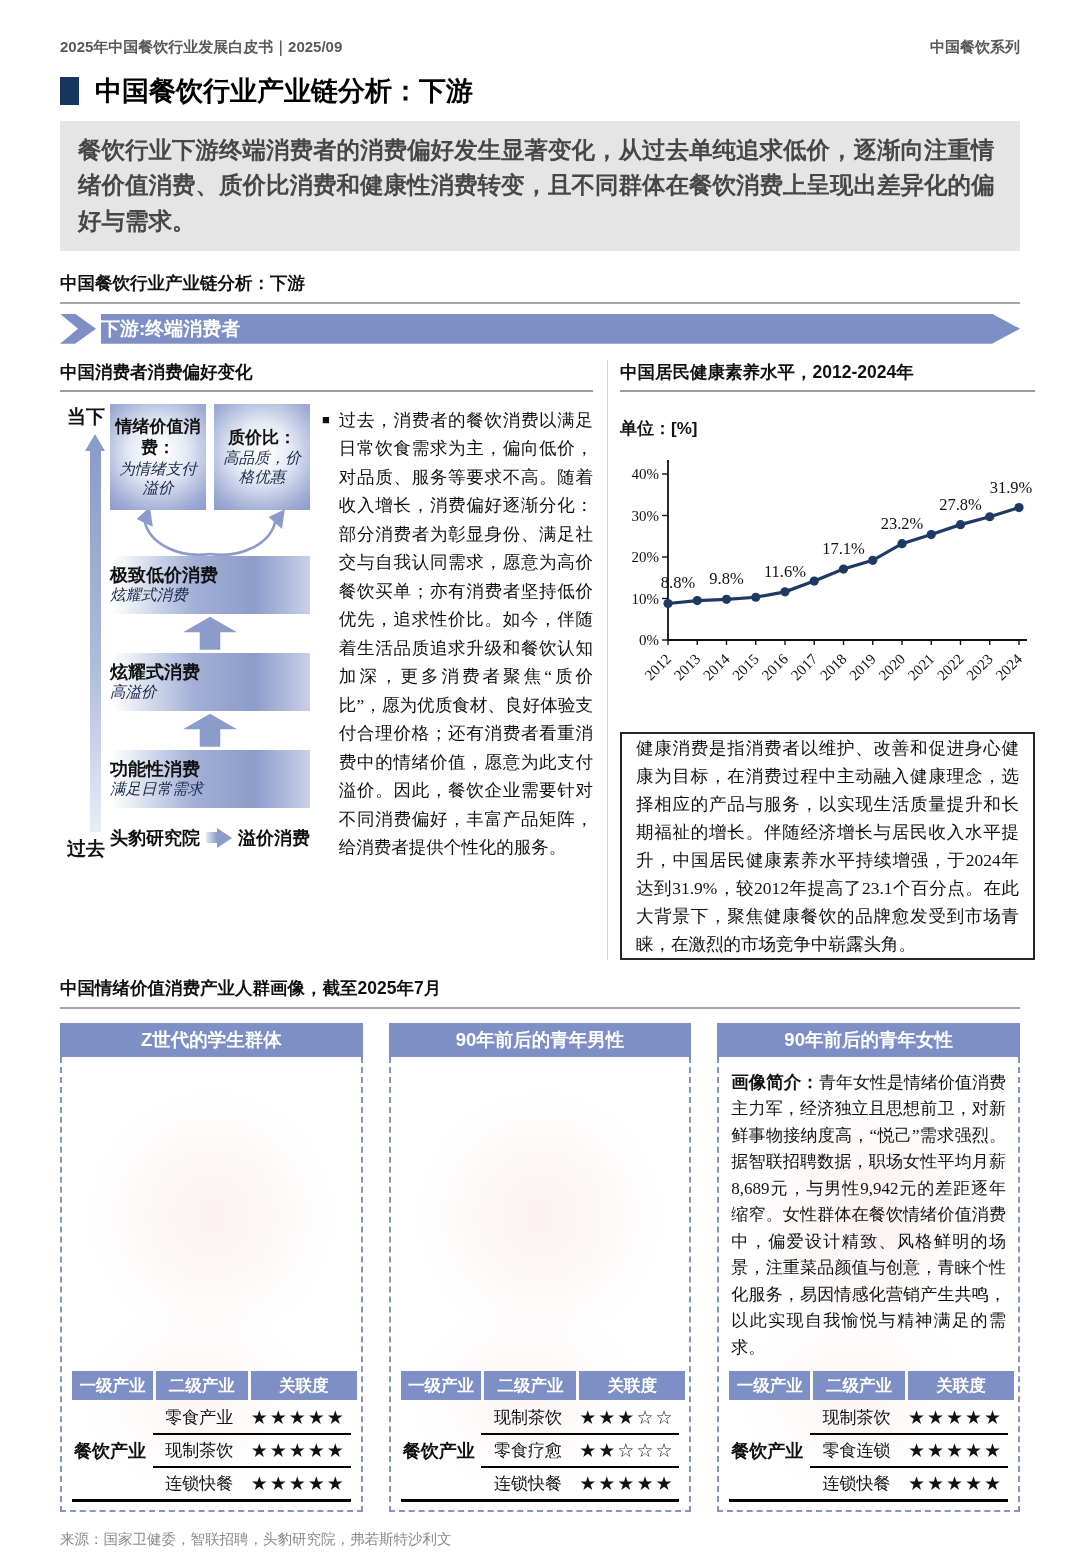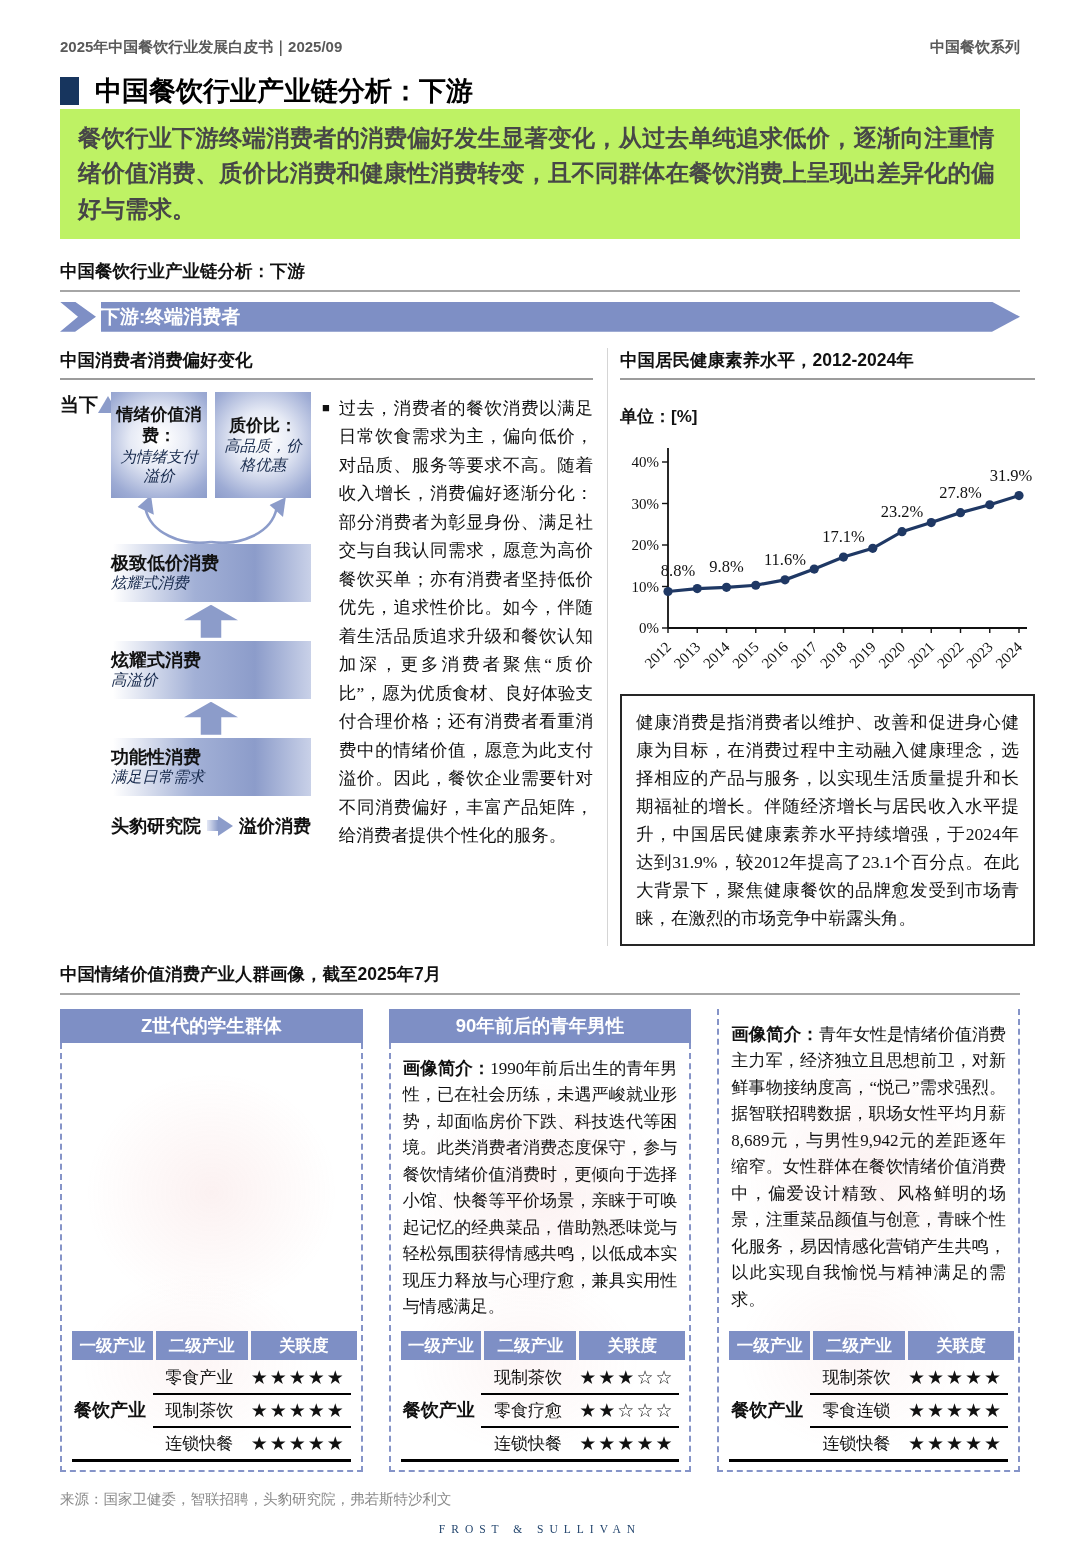--- a/index.html
+++ b/index.html
@@ -5,21 +5,21 @@
   html,body{margin:0;padding:0;background:#fff;}
   .page{width:1080px;height:1560px;box-sizing:border-box;padding:38px 60px 20px;background:#fff;
         font-family:"Liberation Serif","DejaVu Serif",serif;color:#111;position:relative;overflow:hidden;}
 
   .doc-header{display:flex;justify-content:space-between;font-size:15px;color:#595959;
               font-family:"Liberation Sans","DejaVu Sans",sans-serif;font-weight:bold;}
   .title-row{display:flex;align-items:center;margin-top:16px;}
   .title-square{width:19px;height:28px;background:#17355E;flex:0 0 auto;}
   .page-title{font-size:27px;font-weight:bold;margin:0 0 0 16px;color:#000;
               font-family:"Liberation Sans","DejaVu Sans",sans-serif;}
-  .highlight{background:#bef264;padding:12px 18px;font-size:23.5px;font-weight:bold;
+  .highlight{margin-top:12px;background:#e5e5e5;padding:12px 18px;font-size:23.5px;font-weight:bold;
              color:#474747;line-height:1.5;font-family:"Liberation Sans","DejaVu Sans",sans-serif;}
   .subtitle{margin-top:20px;font-size:17.5px;font-weight:bold;
             font-family:"Liberation Sans","DejaVu Sans",sans-serif;}
   .rule{height:2px;background:#A6A6A6;margin-top:7px;}
 
   
   .banner-row{display:flex;gap:5px;height:30px;margin-top:10px;}
   .banner-chevron{width:36px;background:#7E8FC5;
       clip-path:polygon(0 0,42% 0,100% 50%,42% 100%,0 100%,50% 50%);}
   .banner-bar{flex:1;background:#7E8FC5;color:#fff;display:flex;align-items:center;justify-content:flex-start;
@@ -29,21 +29,21 @@
   
   .two-col{display:grid;grid-template-columns:533px 1fr;gap:14px;margin-top:16px;}
   .col-title{font-size:17.5px;font-weight:bold;font-family:"Liberation Sans","DejaVu Sans",sans-serif;}
   .col-rule{height:2px;background:#9c9c9c;margin-top:6px;}
   .col-right{border-left:1px solid #D5D5D5;padding-left:12px;}
 
   .left-content{display:grid;grid-template-columns:250px 1fr;gap:12px;margin-top:12px;}
 
   
   .diagram{display:flex;gap:5px;}
-  .rail{width:46px;display:flex;flex-direction:row;align-items:flex-start;}
+  .rail{width:46px;display:flex;flex-direction:column;align-items:flex-end;}
   .rail-label{font-weight:bold;font-size:19px;font-family:"Liberation Sans","DejaVu Sans",sans-serif;white-space:nowrap;}
   .v-arrow{flex:1;display:flex;flex-direction:column;align-items:center;margin:4px 0;}
   .v-head{width:0;height:0;border-left:10px solid transparent;border-right:10px solid transparent;
           border-bottom:17px solid #8C9CCA;}
   .v-shaft{width:11px;flex:1;background:linear-gradient(180deg,#8C9CCA 0%,#AEBADB 55%,#E9EDF7 100%);}
   .dgm-main{flex:1;display:flex;flex-direction:column;}
   .top-row{display:grid;grid-template-columns:1fr 1fr;gap:8px;height:106px;}
   .top-box{background:radial-gradient(circle at 50% 45%, #ffffff 6%, #e6eaf5 38%, #9DABD4 82%, #8C9CCA 100%);
            display:flex;flex-direction:column;align-items:center;justify-content:center;text-align:center;padding:3px;}
   .top-box .t{font-weight:bold;font-size:17px;line-height:1.25;}
@@ -61,22 +61,22 @@
   .x-shaft{flex:1;height:11px;background:linear-gradient(90deg,#E4E8F5,#8C9CCA);}
   .x-head{width:0;height:0;border-left:15px solid #8C9CCA;border-top:10px solid transparent;border-bottom:10px solid transparent;}
 
   
   .bullet-block{display:flex;gap:9px;margin-top:2px;}
   .bullet{font-size:13px;margin-top:6px;}
   .bullet-block p{margin:0;font-size:17.5px;line-height:1.63;text-align:justify;}
 
   .unit{margin-top:25px;font-weight:bold;font-size:17px;font-family:"Liberation Sans","DejaVu Sans",sans-serif;}
   #health-chart{margin-top:2px;}
-  .health-note{border:2px solid #262626;padding:12px 14px;font-size:17.5px;line-height:1.6;
-               text-align:justify;margin-top:2px;}
+  .health-note{border:2px solid #262626;padding:0 14px;font-size:17.5px;line-height:1.6;
+               text-align:justify;margin-top:28px;}
 
   
   .personas{margin-top:16px;}
   .cards{display:grid;grid-template-columns:repeat(3,1fr);gap:26px;margin-top:14px;}
   .card{display:flex;flex-direction:column;}
   .card-header{height:34px;line-height:34px;background:#7E8FC5;color:#fff;text-align:center;
                font-weight:bold;font-size:18.5px;font-family:"Liberation Sans","DejaVu Sans",sans-serif;}
   .card-body{flex:1;border:2px dashed #8594C8;border-top:none;padding:10px 10px 8px;display:flex;flex-direction:column;
      background:
        radial-gradient(ellipse 60% 40% at 50% 35%, rgba(222,120,120,0.10), transparent 70%),
@@ -294,21 +294,20 @@
                   </div>
               </div>
             </div>
           </div>
         </div>
       </div>
 
       <div class="card">
         <div class="card-header">90年前后的青年男性</div>
         <div class="card-body">
-          <p class="intro"><b>画像简介：</b><span>1990年前后出生的青年男性，已在社会历练，未遇严峻就业形势，却面临房价下跌、科技迭代等困境。此类消费者消费态度保守，参与餐饮情绪价值消费时，更倾向于选择小馆、快餐等平价场景，亲睐于可唤起记忆的经典菜品，借助熟悉味觉与轻松氛围获得情感共鸣，以低成本实现压力释放与心理疗愈，兼具实用性与情感满足。</span></p>
           <div class="ptable">
             <div class="pt-head">
               <div>一级产业</div>
               <div>二级产业</div>
               <div>关联度</div>
             </div>
             <div class="pt-body">
               <div class="pt-primary">餐饮产业</div>
               <div class="pt-rows">
                 <div class="pt-row">
@@ -323,20 +322,21 @@
                     <span class="sec">连锁快餐</span>
                     <span class="stars">★★★★★</span>
                   </div>
               </div>
             </div>
           </div>
         </div>
       </div>
 
       <div class="card">
+        <div class="card-header">90年前后的青年女性</div>
         <div class="card-body">
           <p class="intro"><b>画像简介：</b><span>青年女性是情绪价值消费主力军，经济独立且思想前卫，对新鲜事物接纳度高，“悦己”需求强烈。据智联招聘数据，职场女性平均月薪8,689元，与男性9,942元的差距逐年缩窄。女性群体在餐饮情绪价值消费中，偏爱设计精致、风格鲜明的场景，注重菜品颜值与创意，青睐个性化服务，易因情感化营销产生共鸣，以此实现自我愉悦与精神满足的需求。</span></p>
           <div class="ptable">
             <div class="pt-head">
               <div>一级产业</div>
               <div>二级产业</div>
               <div>关联度</div>
             </div>
             <div class="pt-body">
               <div class="pt-primary">餐饮产业</div>

